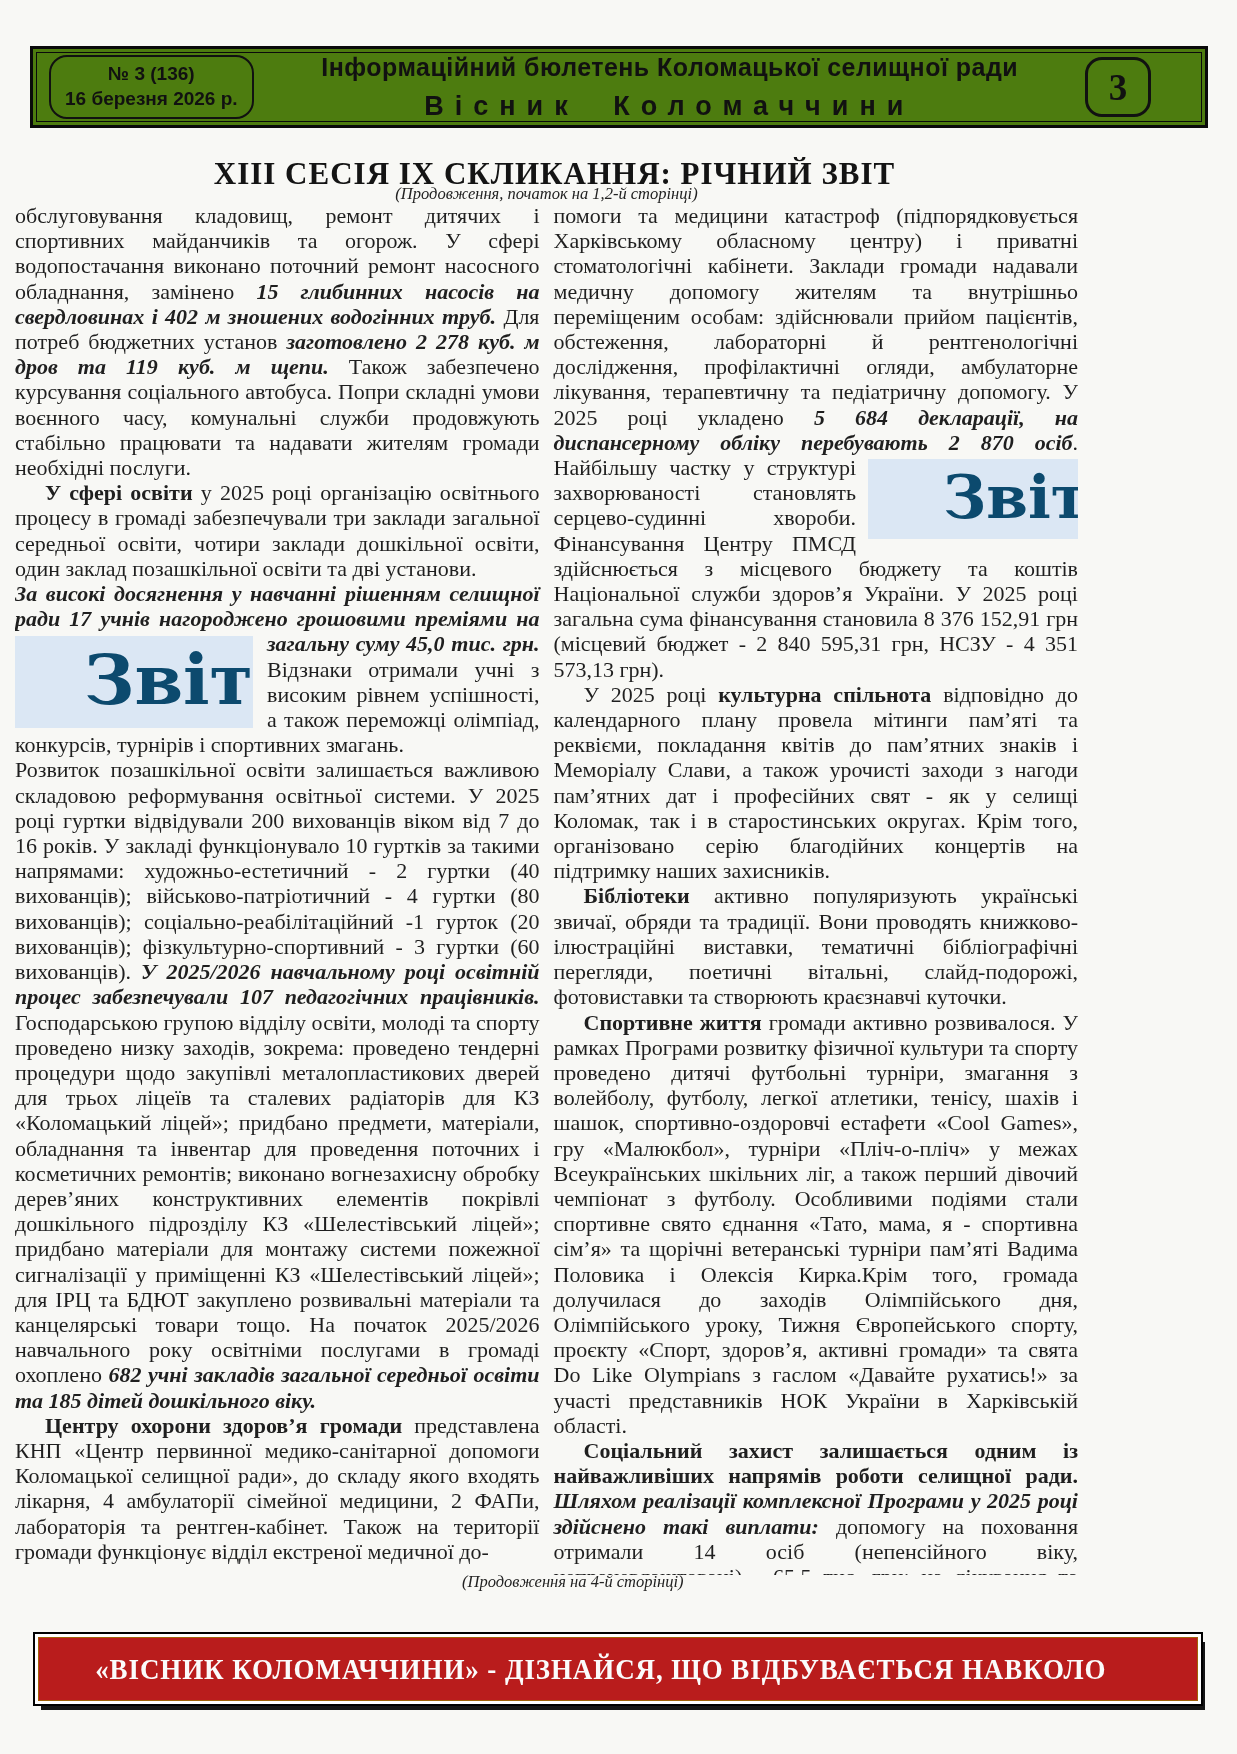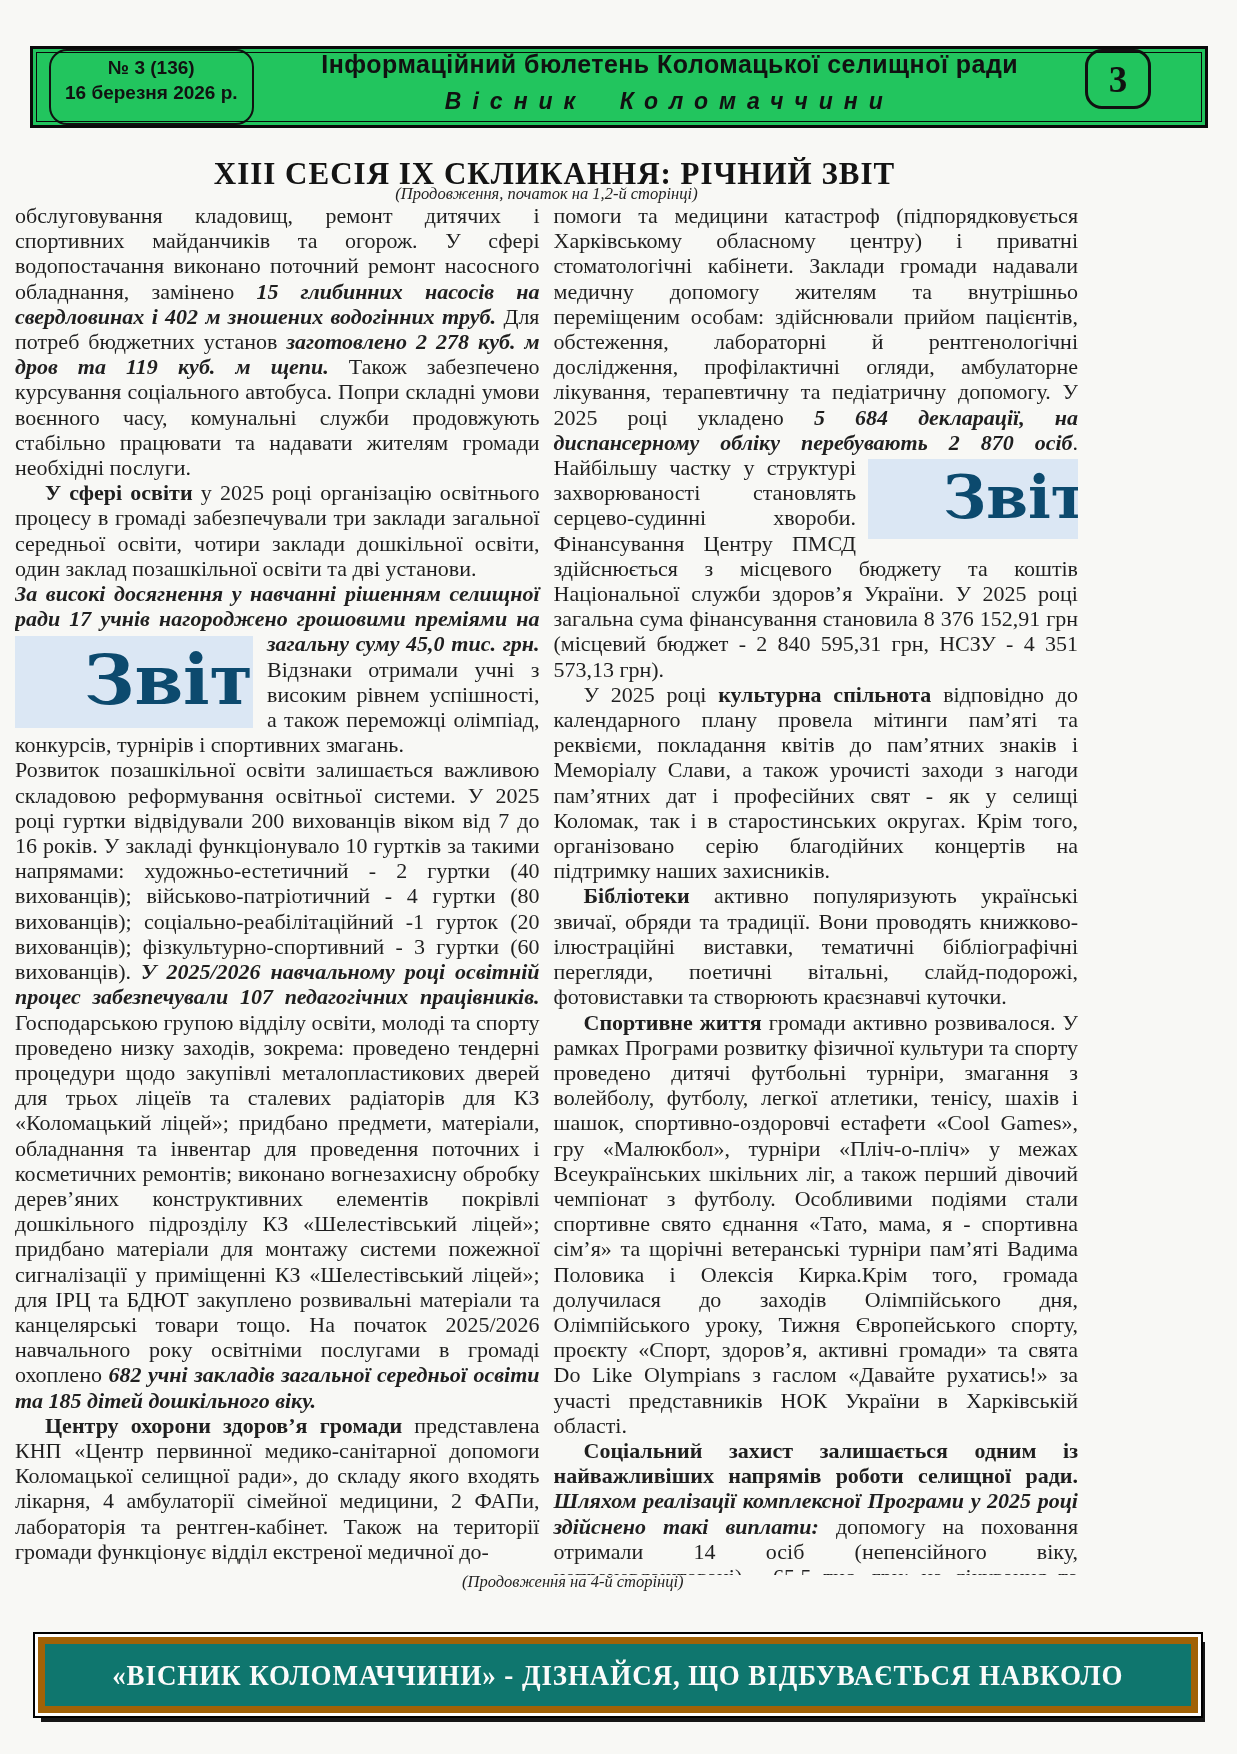--- a/index.html
+++ b/index.html
@@ -11,48 +11,47 @@
     background:#f8f8f5;
     font-family:"Liberation Serif", serif;
     color:#1f1f1f;
     overflow:hidden;
   }
 
   
   .masthead{
     position:absolute;top:46px;left:30px;width:1178px;height:82px;
     box-sizing:border-box;
-    background:#22c55e;
+    background:#4d7c0f;
     border:3px solid #0a0a0a;
     outline:1px solid #0a0a0a;
     outline-offset:-7px;
-    display:flex;
+    display:flex;align-items:center;
   }
   .issue-box{
     margin-left:16px;
     border:2px solid #111;
     border-radius:18px;
     padding:5px 14px;
     text-align:center;
     font-family:"Liberation Sans", sans-serif;
     font-weight:bold;font-size:19px;line-height:1.3;
     color:#111;white-space:nowrap;
   }
   .masthead-center{flex:1;text-align:center;color:#111;}
   .bulletin-line{
     font-family:"Liberation Sans", sans-serif;
     font-weight:bold;font-size:26px;letter-spacing:.5px;
     transform:scaleX(.96);
   }
   .masthead-title{
     font-family:"Liberation Sans", sans-serif;
-    font-weight:bold;font-size:23px;
+    font-weight:bold;font-size:27px;
     letter-spacing:11px;word-spacing:16px;
     margin-top:8px;
-    font-style:italic;
   }
   .page-num-box{
     margin-right:54px;
     width:60px;height:54px;
     border:3px solid #111;border-radius:17px;
     display:flex;align-items:center;justify-content:center;
     font-weight:bold;font-size:37px;color:#111;
     background:transparent;flex:0 0 auto;
   }
 
@@ -114,24 +113,24 @@
   
   .footer-outer{
     position:absolute;top:1632px;left:33px;width:1170px;
     box-sizing:border-box;
     border:2px solid #000;
     background:#fff;
     padding:3px;
     box-shadow:5px 7px 0 -3px #161616;
   }
   .footer-inner{
-    background:#0f766e;
-    border:7px solid #a16207;
+    background:#b91c1c;
+    border:1px solid #a16207;
     height:62px;
-    display:flex;align-items:center;justify-content:center;
+    display:flex;align-items:center;justify-content:flex-start;
   }
   .footer-slogan{
     display:inline-block;
     color:#fbfbfb;
     font-weight:bold;font-size:30px;letter-spacing:1px;
     transform:scaleX(.9);
     white-space:nowrap;
   }
 </style>
 </head>

